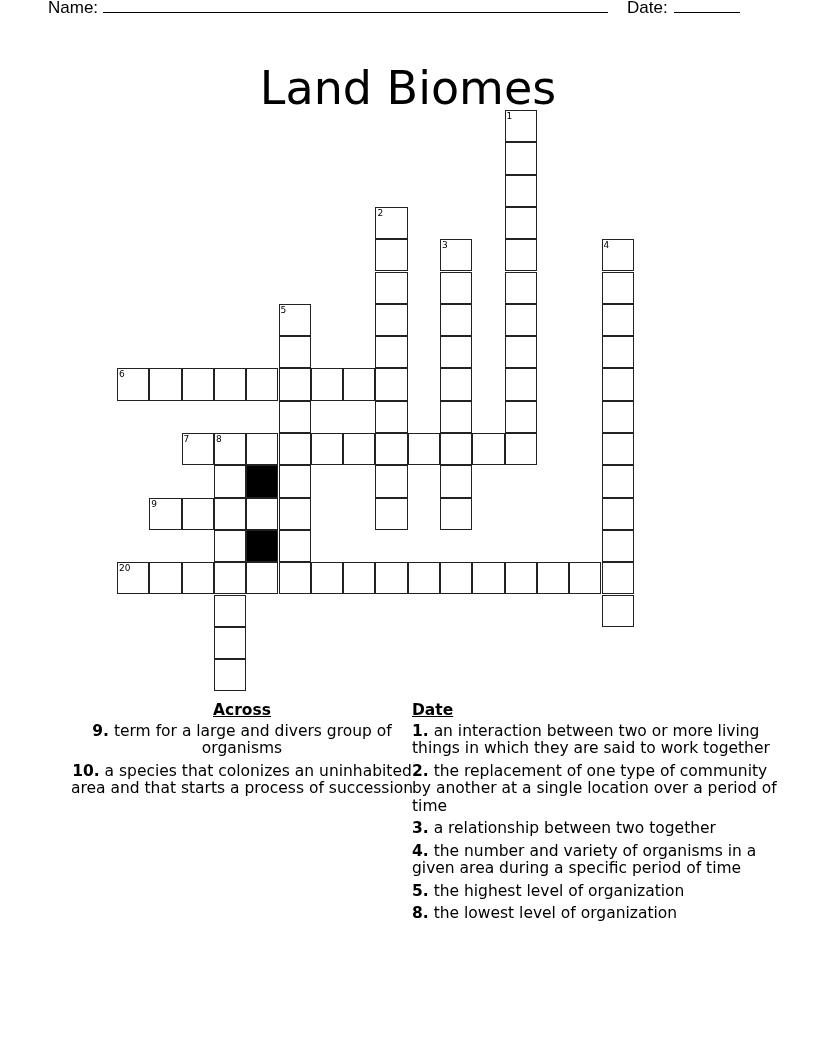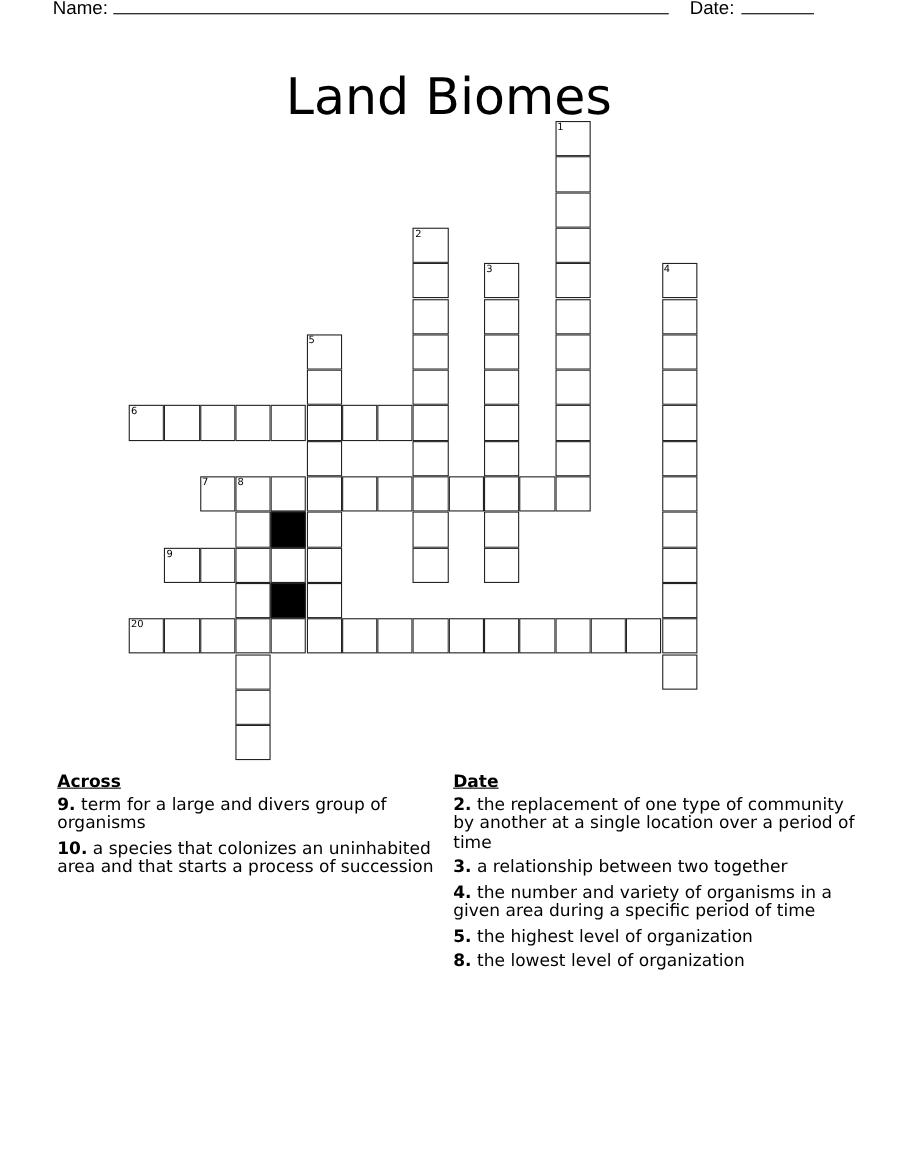--- a/index.html
+++ b/index.html
@@ -8,21 +8,21 @@
   #name-label { left: 48px; }
   #name-line { left: 103px; top: 12px; width: 505px; border-bottom: 1px solid #000; height: 0; position: absolute; }
   #date-label { left: 627px; }
   #date-line { left: 674px; top: 12px; width: 66px; border-bottom: 1px solid #000; height: 0; position: absolute; }
   #title { position: absolute; top: 30px; left: 0; width: 816px; text-align: center; font-size: 46px; font-family: "DejaVu Sans", sans-serif; font-weight: normal; letter-spacing: 0px; }
   #grid { position: absolute; left: 117px; top: 110px; width: 520px; height: 590px; }
   .cell { position: absolute; width: 32.3px; height: 32.3px; box-sizing: border-box; border: 1.6px solid #222; background: #fff; }
   .cell.black { background: #000; }
   .num { position: absolute; left: 1px; top: 0px; font-size: 9px; line-height: 10px; font-family: "DejaVu Sans", sans-serif; }
   .clues { position: absolute; top: 702px; font-size: 15.5px; line-height: 17.5px; }
-  #across { left: 52px; width: 360px; }
+  #across { left: 62px; width: 360px; text-align: center; }
   #down { left: 412px; width: 370px; }
   .clues h3 { margin: 0 0 3px 0; font-size: 15.5px; font-weight: bold; text-decoration: underline; }
   .clue { margin: 0 0 5px 0; }
   .clue b { font-weight: bold; }
 </style>
 </head>
 <body>
 
 <div>
   <span id="name-label" class="hdr">Name:</span>
@@ -149,18 +149,19 @@
   </div>
 
 <div id="across" class="clues">
   <h3>Across</h3>
   <div class="clue"><b>9.</b> <span>term for a large and divers group of organisms</span></div>
   <div class="clue"><b>10.</b> <span>a species that colonizes an uninhabited area and that starts a process of succession</span></div>
 </div>
 
 <div id="down" class="clues">
   <h3>Date</h3>
+  <div class="clue"><b>1.</b> <span>an interaction between two or more living things in which they are said to work together</span></div>
   <div class="clue"><b>2.</b> <span>the replacement of one type of community by another at a single location over a period of time</span></div>
   <div class="clue"><b>3.</b> <span>a relationship between two together</span></div>
   <div class="clue"><b>4.</b> <span>the number and variety of organisms in a given area during a specific period of time</span></div>
   <div class="clue"><b>5.</b> <span>the highest level of organization</span></div>
   <div class="clue"><b>8.</b> <span>the lowest level of organization</span></div>
 </div>
 
 </body></html>

